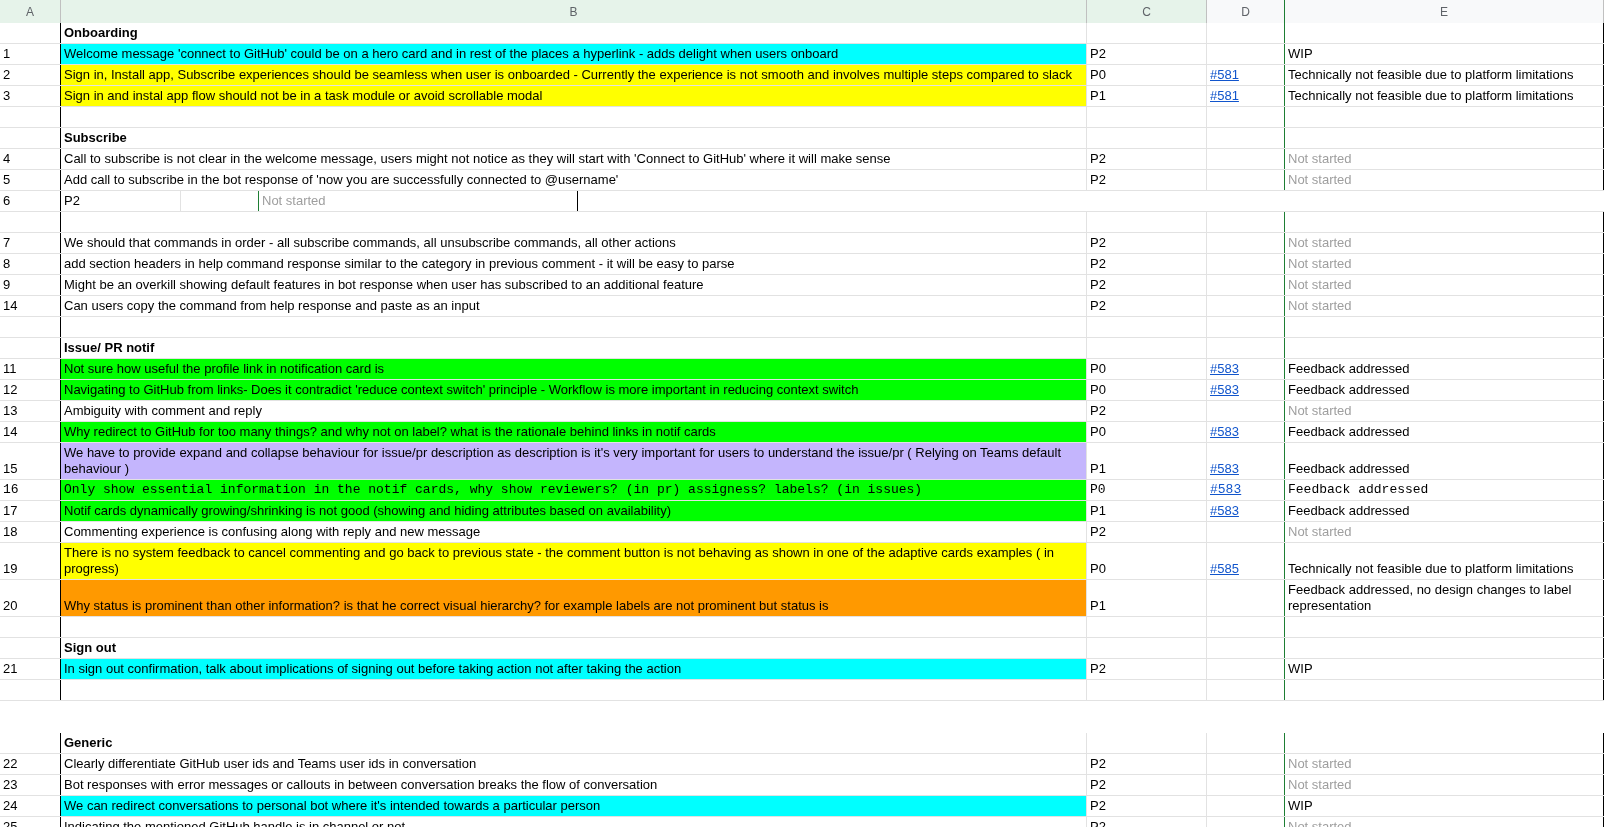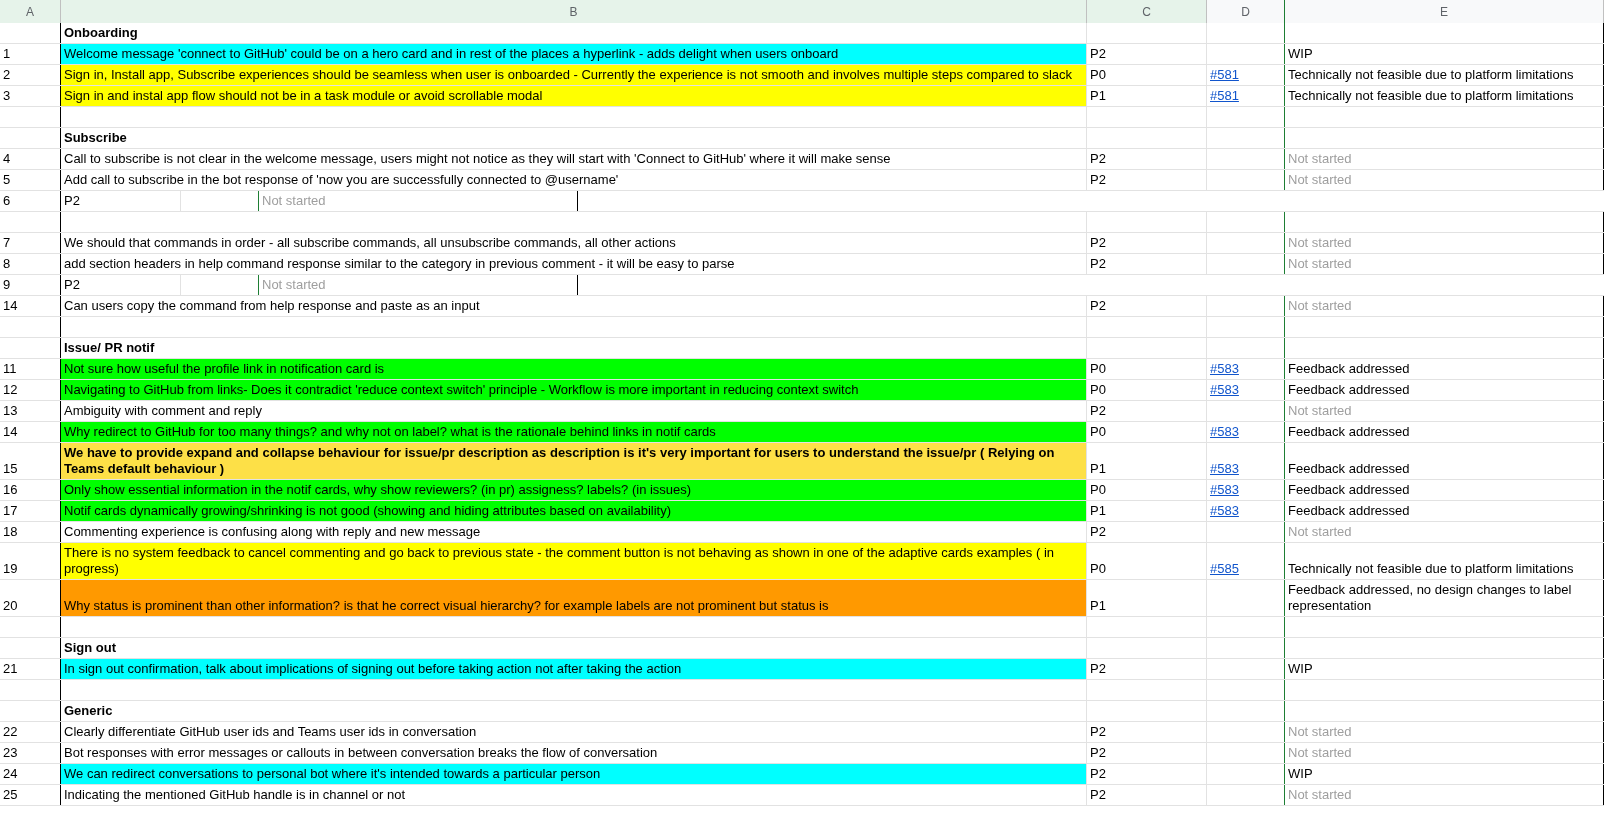--- a/index.html
+++ b/index.html
@@ -121,20 +121,21 @@
       </div>
       <div class="row" style="height: 21px;">
         <div class="cell c-a" style="height: 20px;">8</div>
         <div class="cell c-b" style="height: 20px;">add section headers in help command response similar to the category in previous comment - it will be easy to parse</div>
         <div class="cell c-c" style="height: 20px;">P2</div>
         <div class="cell c-d" style="height: 20px;"></div>
         <div class="cell c-e status-muted" style="height: 20px;">Not started</div>
       </div>
       <div class="row" style="height: 21px;">
         <div class="cell c-a" style="height: 20px;">9</div>
+        <div class="cell c-b" style="height: 20px;">Might be an overkill showing default features in bot response when user has subscribed to an additional feature</div>
         <div class="cell c-c" style="height: 20px;">P2</div>
         <div class="cell c-d" style="height: 20px;"></div>
         <div class="cell c-e status-muted" style="height: 20px;">Not started</div>
       </div>
       <div class="row" style="height: 21px;">
         <div class="cell c-a" style="height: 20px;">14</div>
         <div class="cell c-b" style="height: 20px;">Can users copy the command from help response and paste as an input</div>
         <div class="cell c-c" style="height: 20px;">P2</div>
         <div class="cell c-d" style="height: 20px;"></div>
         <div class="cell c-e status-muted" style="height: 20px;">Not started</div>
@@ -182,28 +183,28 @@
         <div class="cell c-a" style="height: 20px;">14</div>
         <div class="cell c-b" style="height: 20px; background: rgb(0, 255, 0);">Why redirect to GitHub for too many things? and why not on label? what is the rationale behind links in notif cards</div>
         <div class="cell c-c" style="height: 20px;">P0</div>
         <div class="cell c-d" style="height: 20px;">
           <span class="link">#583</span>
         </div>
         <div class="cell c-e" style="height: 20px;">Feedback addressed</div>
       </div>
       <div class="row" style="height: 37px;">
         <div class="cell c-a" style="height: 36px;">15</div>
-        <div class="cell c-b wrap" style="height: 36px; background: #fde047; font-weight: bold;">We have to provide expand and collapse behaviour for issue/pr description as description is it's very important for users to understand the issue/pr ( Relying on Teams default behaviour )</div>
+        <div class="cell c-b wrap" style="height: 36px; background: #c4b5fd;">We have to provide expand and collapse behaviour for issue/pr description as description is it's very important for users to understand the issue/pr ( Relying on Teams default behaviour )</div>
         <div class="cell c-c" style="height: 36px;">P1</div>
         <div class="cell c-d" style="height: 36px;">
           <span class="link">#583</span>
         </div>
         <div class="cell c-e wrap" style="height: 36px;">Feedback addressed</div>
       </div>
-      <div class="row" style="height: 21px;">
+      <div class="row" style="height: 21px; font-family: Liberation Mono, monospace;">
         <div class="cell c-a" style="height: 20px;">16</div>
         <div class="cell c-b" style="height: 20px; background: rgb(0, 255, 0);">Only show essential information in the notif cards, why show reviewers? (in pr) assigness? labels? (in issues)</div>
         <div class="cell c-c" style="height: 20px;">P0</div>
         <div class="cell c-d" style="height: 20px;">
           <span class="link">#583</span>
         </div>
         <div class="cell c-e" style="height: 20px;">Feedback addressed</div>
       </div>
       <div class="row" style="height: 21px;">
         <div class="cell c-a" style="height: 20px;">17</div>
@@ -258,21 +259,21 @@
         <div class="cell c-d" style="height: 20px;"></div>
         <div class="cell c-e" style="height: 20px;">WIP</div>
       </div>
       <div class="row" style="height: 21px;">
         <div class="cell c-a" style="height: 20px;"></div>
         <div class="cell c-b" style="height: 20px;"></div>
         <div class="cell c-c" style="height: 20px;"></div>
         <div class="cell c-d" style="height: 20px;"></div>
         <div class="cell c-e" style="height: 20px;"></div>
       </div>
-      <div class="row" style="height: 21px;">
+      <div class="row" style="height: 21px; margin-top: 32px;">
         <div class="cell c-a" style="height: 20px;"></div>
         <div class="cell c-b section" style="height: 20px;">Generic</div>
         <div class="cell c-c" style="height: 20px;"></div>
         <div class="cell c-d" style="height: 20px;"></div>
         <div class="cell c-e" style="height: 20px;"></div>
       </div>
       <div class="row" style="height: 21px;">
         <div class="cell c-a" style="height: 20px;">22</div>
         <div class="cell c-b" style="height: 20px;">Clearly differentiate GitHub user ids and Teams user ids in conversation</div>
         <div class="cell c-c" style="height: 20px;">P2</div>

